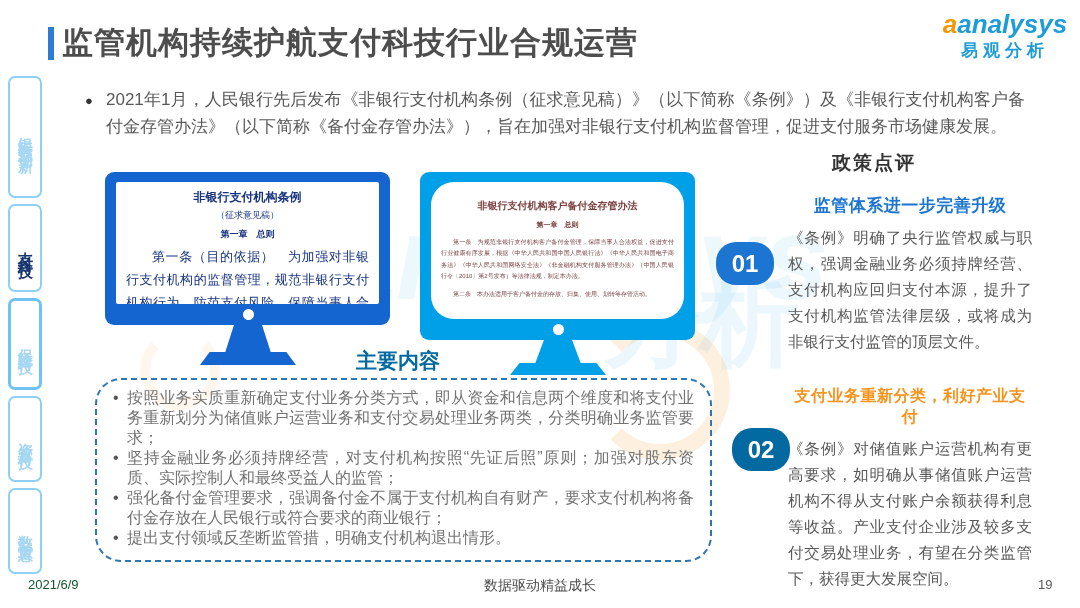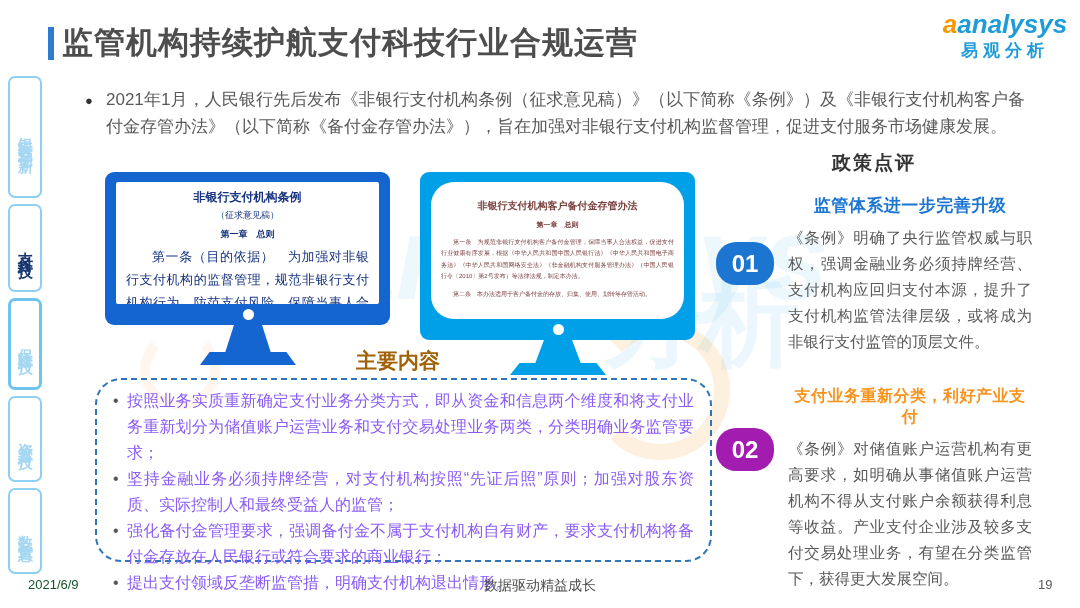--- a/index.html
+++ b/index.html
@@ -54,34 +54,34 @@
   .doc1 .st { text-align:center; font-size:9px; margin-top:3px; }
   .doc1 .ch { text-align:center; font-size:9px; font-weight:bold; margin-top:6px; }
   .doc1 .b  { font-size:13px; line-height:1.75; margin-top:5px; text-align:justify; text-indent:2em; }
 
   .doc2 { color:#7b4040;border-radius:23px; }
   .doc2 .t  { text-align:center; font-size:10px; font-weight:bold; margin-top:10px; }
   .doc2 .ch { text-align:center; font-size:7px; font-weight:bold; margin-top:7px; }
   .doc2 .b  { font-size:6px; line-height:1.9; margin-top:7px; text-align:justify; text-indent:2em; }
   .doc2 .b2 { font-size:6px; line-height:1.9; margin-top:6px; text-indent:2em; }
 
-  .main-label { left:338px; top:347px; width:120px; text-align:center; font-size:21px; font-weight:bold; color:#a16207; }
+  .main-label { left:338px; top:347px; width:120px; text-align:center; font-size:21px; font-weight:bold; color:#0369a1; }
 
   
   .keybox { left:95px; top:378px; width:617px; height:184px; border:2px dashed #2e75b6; border-radius:26px; padding:8px 16px 8px 14px; }
   .keybox ul { list-style:none; }
-  .keybox li { position:relative; font-size:16px; line-height:26px; color:#8b5cf6; text-align:justify; padding-left:16px; }
+  .keybox li { position:relative; font-size:16px; line-height:20px; color:#737373; text-align:justify; padding-left:16px; }
   .keybox li::before { content:"•"; position:absolute; left:2px; top:0; color:#555; }
 
   
   .policy-header { left:716px; top:150px; width:316px; text-align:center; font-size:19px; font-weight:bold; color:#333; letter-spacing:2px; }
   .badge { width:58px; height:43px; border-radius:20px; color:#fff; font-size:24px; font-weight:bold;
            display:flex; align-items:center; justify-content:center; }
   .badge-1 { left:716px; top:242px; background:#1b75d1; }
-  .badge-2 { left:716px; top:428px; background:#a21caf; }
+  .badge-2 { left:732px; top:428px; background:#0369a1; }
   .sec { width:244px; }
   .sec .h { text-align:center; font-size:17px; font-weight:bold; letter-spacing:0.5px; }
   .sec .b { margin-top:8px; font-size:15.5px; line-height:26px; color:#595959; text-align:justify; }
   .sec1 { left:788px; top:194px; }
   .sec1 .h { color:#1b75d1; }
   .sec2 { left:788px; top:386px; }
   .sec2 .h { color:#f7941e; font-size:16px; }
 
   
   .footer-date { left:28px; top:577px; font-size:13px; color:#14532d; }

